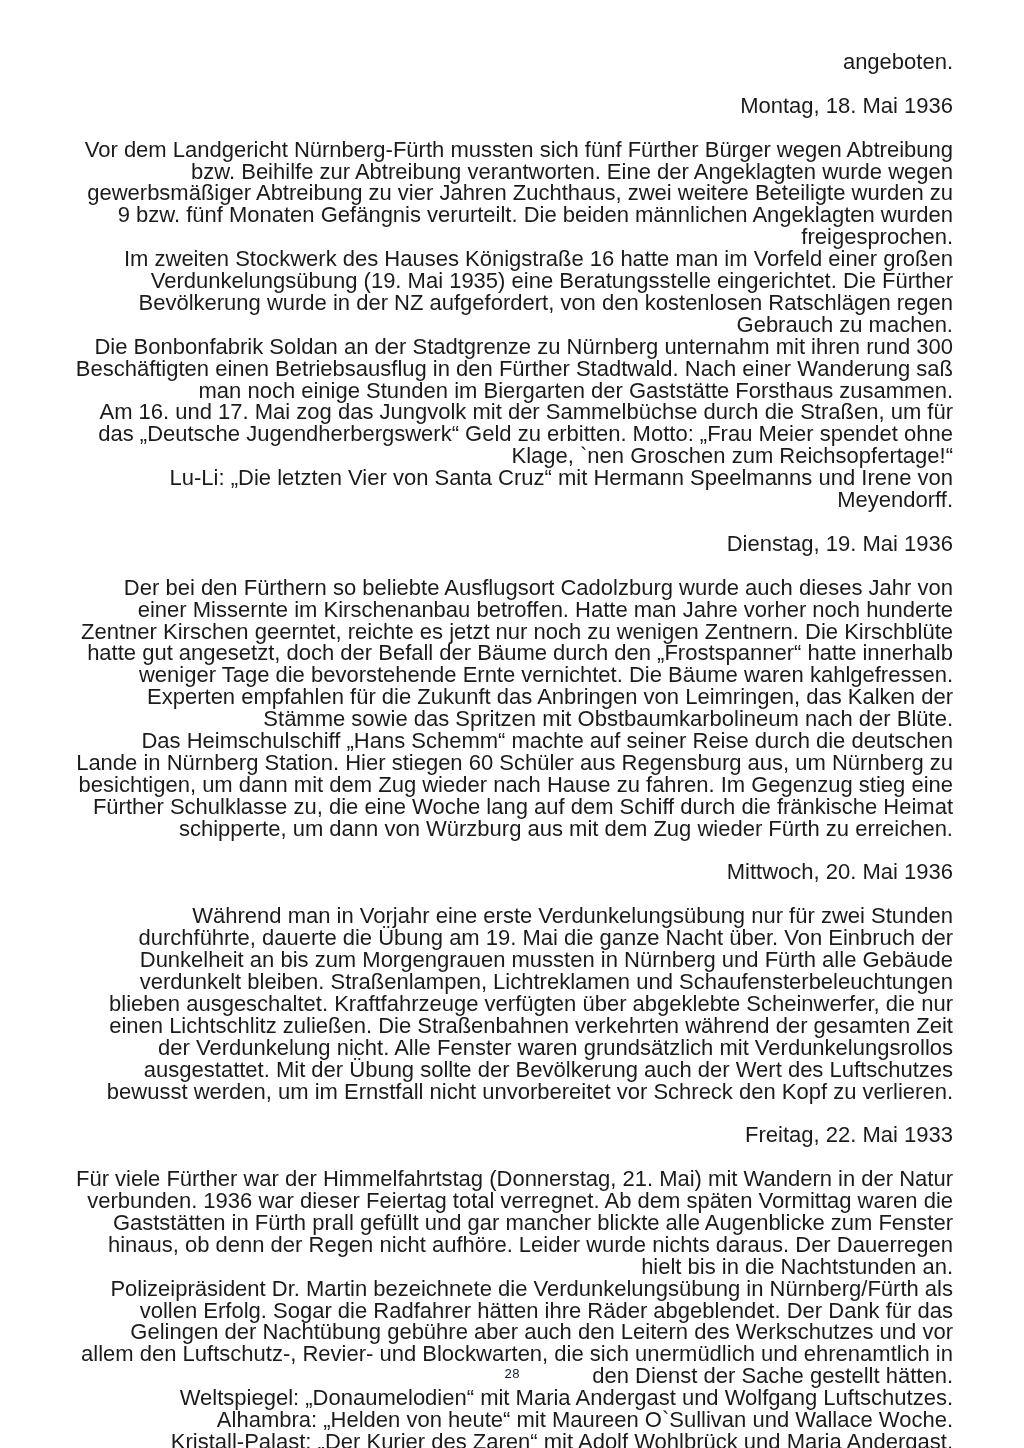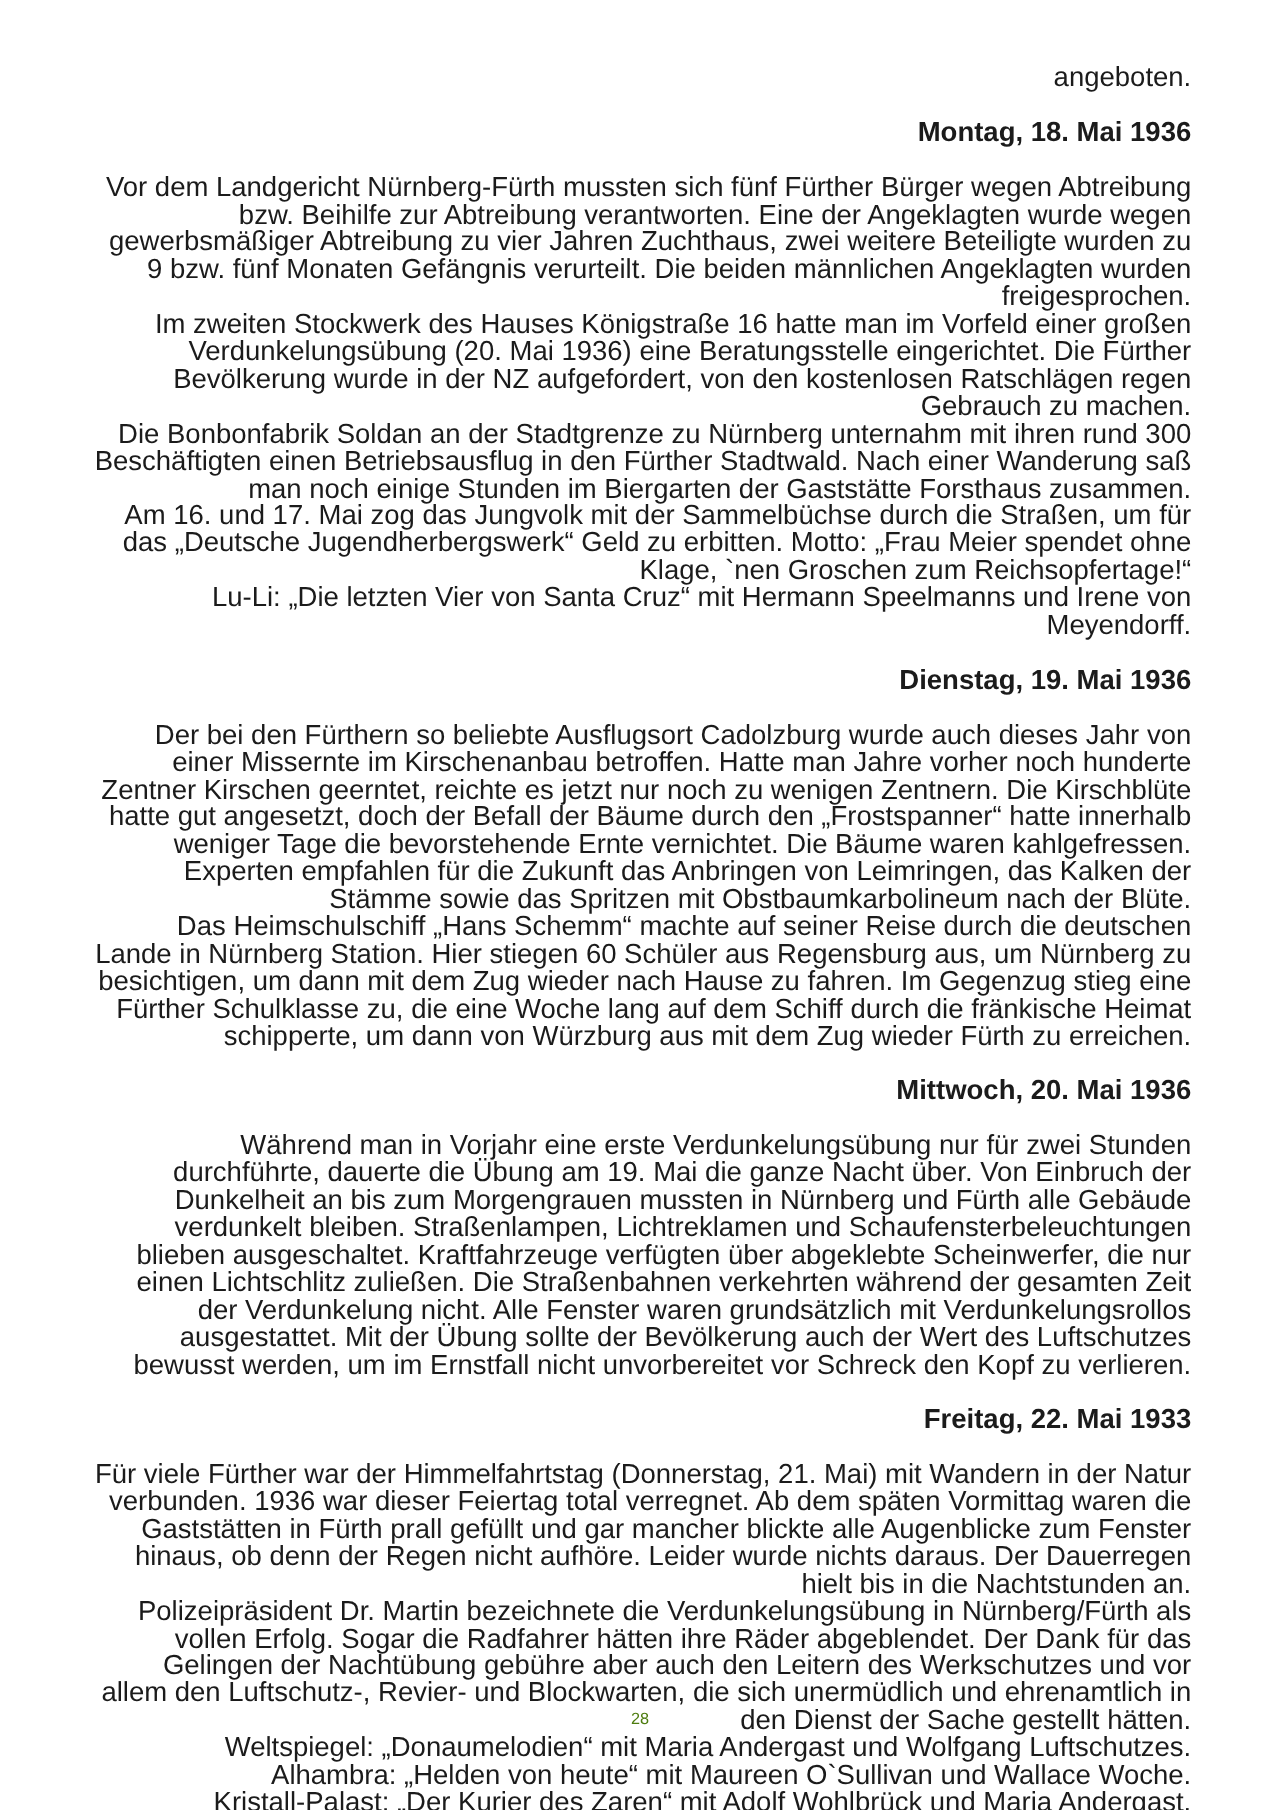--- a/index.html
+++ b/index.html
@@ -23,48 +23,48 @@
     width: 878px;
     font-size: 22px;
     line-height: 21.9px;
     text-align: right;
   }
   .content p {
     margin: 0;
     padding: 0;
   }
   .content p.heading {
-    font-weight: bold;
+    font-weight: normal;
   }
   .blank {
     height: 21.9px;
   }
   .footer {
     position: absolute;
     top: 1367px;
     left: 0;
     width: 1024px;
     text-align: center;
     font-size: 13px;
     line-height: 16px;
-    color: #4d7c0f;
-    font-family: Liberation Sans, sans-serif;
+    color: #0f172a;
+    font-family: Liberation Mono, monospace;
   }
 </style>
 </head>
 <body>
 
 <div class="page">
   <div class="content" id="doc-root">
       <p>angeboten.</p>
       <div class="blank"></div>
       <p class="heading">Montag, 18. Mai 1936</p>
       <div class="blank"></div>
       <p>Vor dem Landgericht Nürnberg-Fürth mussten sich fünf Fürther Bürger wegen Abtreibung bzw. Beihilfe zur Abtreibung verantworten. Eine der Angeklagten wurde wegen gewerbsmäßiger Abtreibung zu vier Jahren Zuchthaus, zwei weitere Beteiligte wurden zu 9 bzw. fünf Monaten Gefängnis verurteilt. Die beiden männlichen Angeklagten wurden freigesprochen.</p>
-      <p>Im zweiten Stockwerk des Hauses Königstraße 16 hatte man im Vorfeld einer großen Verdunkelungsübung (20. Mai 1936) eine Beratungsstelle eingerichtet. Die Fürther Bevölkerung wurde in der NZ aufgefordert, von den kostenlosen Ratschlägen regen Gebrauch zu machen.</p>
+      <p>Im zweiten Stockwerk des Hauses Königstraße 16 hatte man im Vorfeld einer großen Verdunkelungsübung (19. Mai 1935) eine Beratungsstelle eingerichtet. Die Fürther Bevölkerung wurde in der NZ aufgefordert, von den kostenlosen Ratschlägen regen Gebrauch zu machen.</p>
       <p>Die Bonbonfabrik Soldan an der Stadtgrenze zu Nürnberg unternahm mit ihren rund 300 Beschäftigten einen Betriebsausflug in den Fürther Stadtwald. Nach einer Wanderung saß man noch einige Stunden im Biergarten der Gaststätte Forsthaus zusammen.</p>
       <p>Am 16. und 17. Mai zog das Jungvolk mit der Sammelbüchse durch die Straßen, um für das „Deutsche Jugendherbergswerk“ Geld zu erbitten. Motto: „Frau Meier spendet ohne Klage, `nen Groschen zum Reichsopfertage!“</p>
       <p>Lu-Li: „Die letzten Vier von Santa Cruz“ mit Hermann Speelmanns und Irene von Meyendorff.</p>
       <div class="blank"></div>
       <p class="heading">Dienstag, 19. Mai 1936</p>
       <div class="blank"></div>
       <p>Der bei den Fürthern so beliebte Ausflugsort Cadolzburg wurde auch dieses Jahr von einer Missernte im Kirschenanbau betroffen. Hatte man Jahre vorher noch hunderte Zentner Kirschen geerntet, reichte es jetzt nur noch zu wenigen Zentnern. Die Kirschblüte hatte gut angesetzt, doch der Befall der Bäume durch den „Frostspanner“ hatte innerhalb weniger Tage die bevorstehende Ernte vernichtet. Die Bäume waren kahlgefressen. Experten empfahlen für die Zukunft das Anbringen von Leimringen, das Kalken der Stämme sowie das Spritzen mit Obstbaumkarbolineum nach der Blüte.</p>
       <p>Das Heimschulschiff „Hans Schemm“ machte auf seiner Reise durch die deutschen Lande in Nürnberg Station. Hier stiegen 60 Schüler aus Regensburg aus, um Nürnberg zu besichtigen, um dann mit dem Zug wieder nach Hause zu fahren. Im Gegenzug stieg eine Fürther Schulklasse zu, die eine Woche lang auf dem Schiff durch die fränkische Heimat schipperte, um dann von Würzburg aus mit dem Zug wieder Fürth zu erreichen.</p>
       <div class="blank"></div>
       <p class="heading">Mittwoch, 20. Mai 1936</p>

